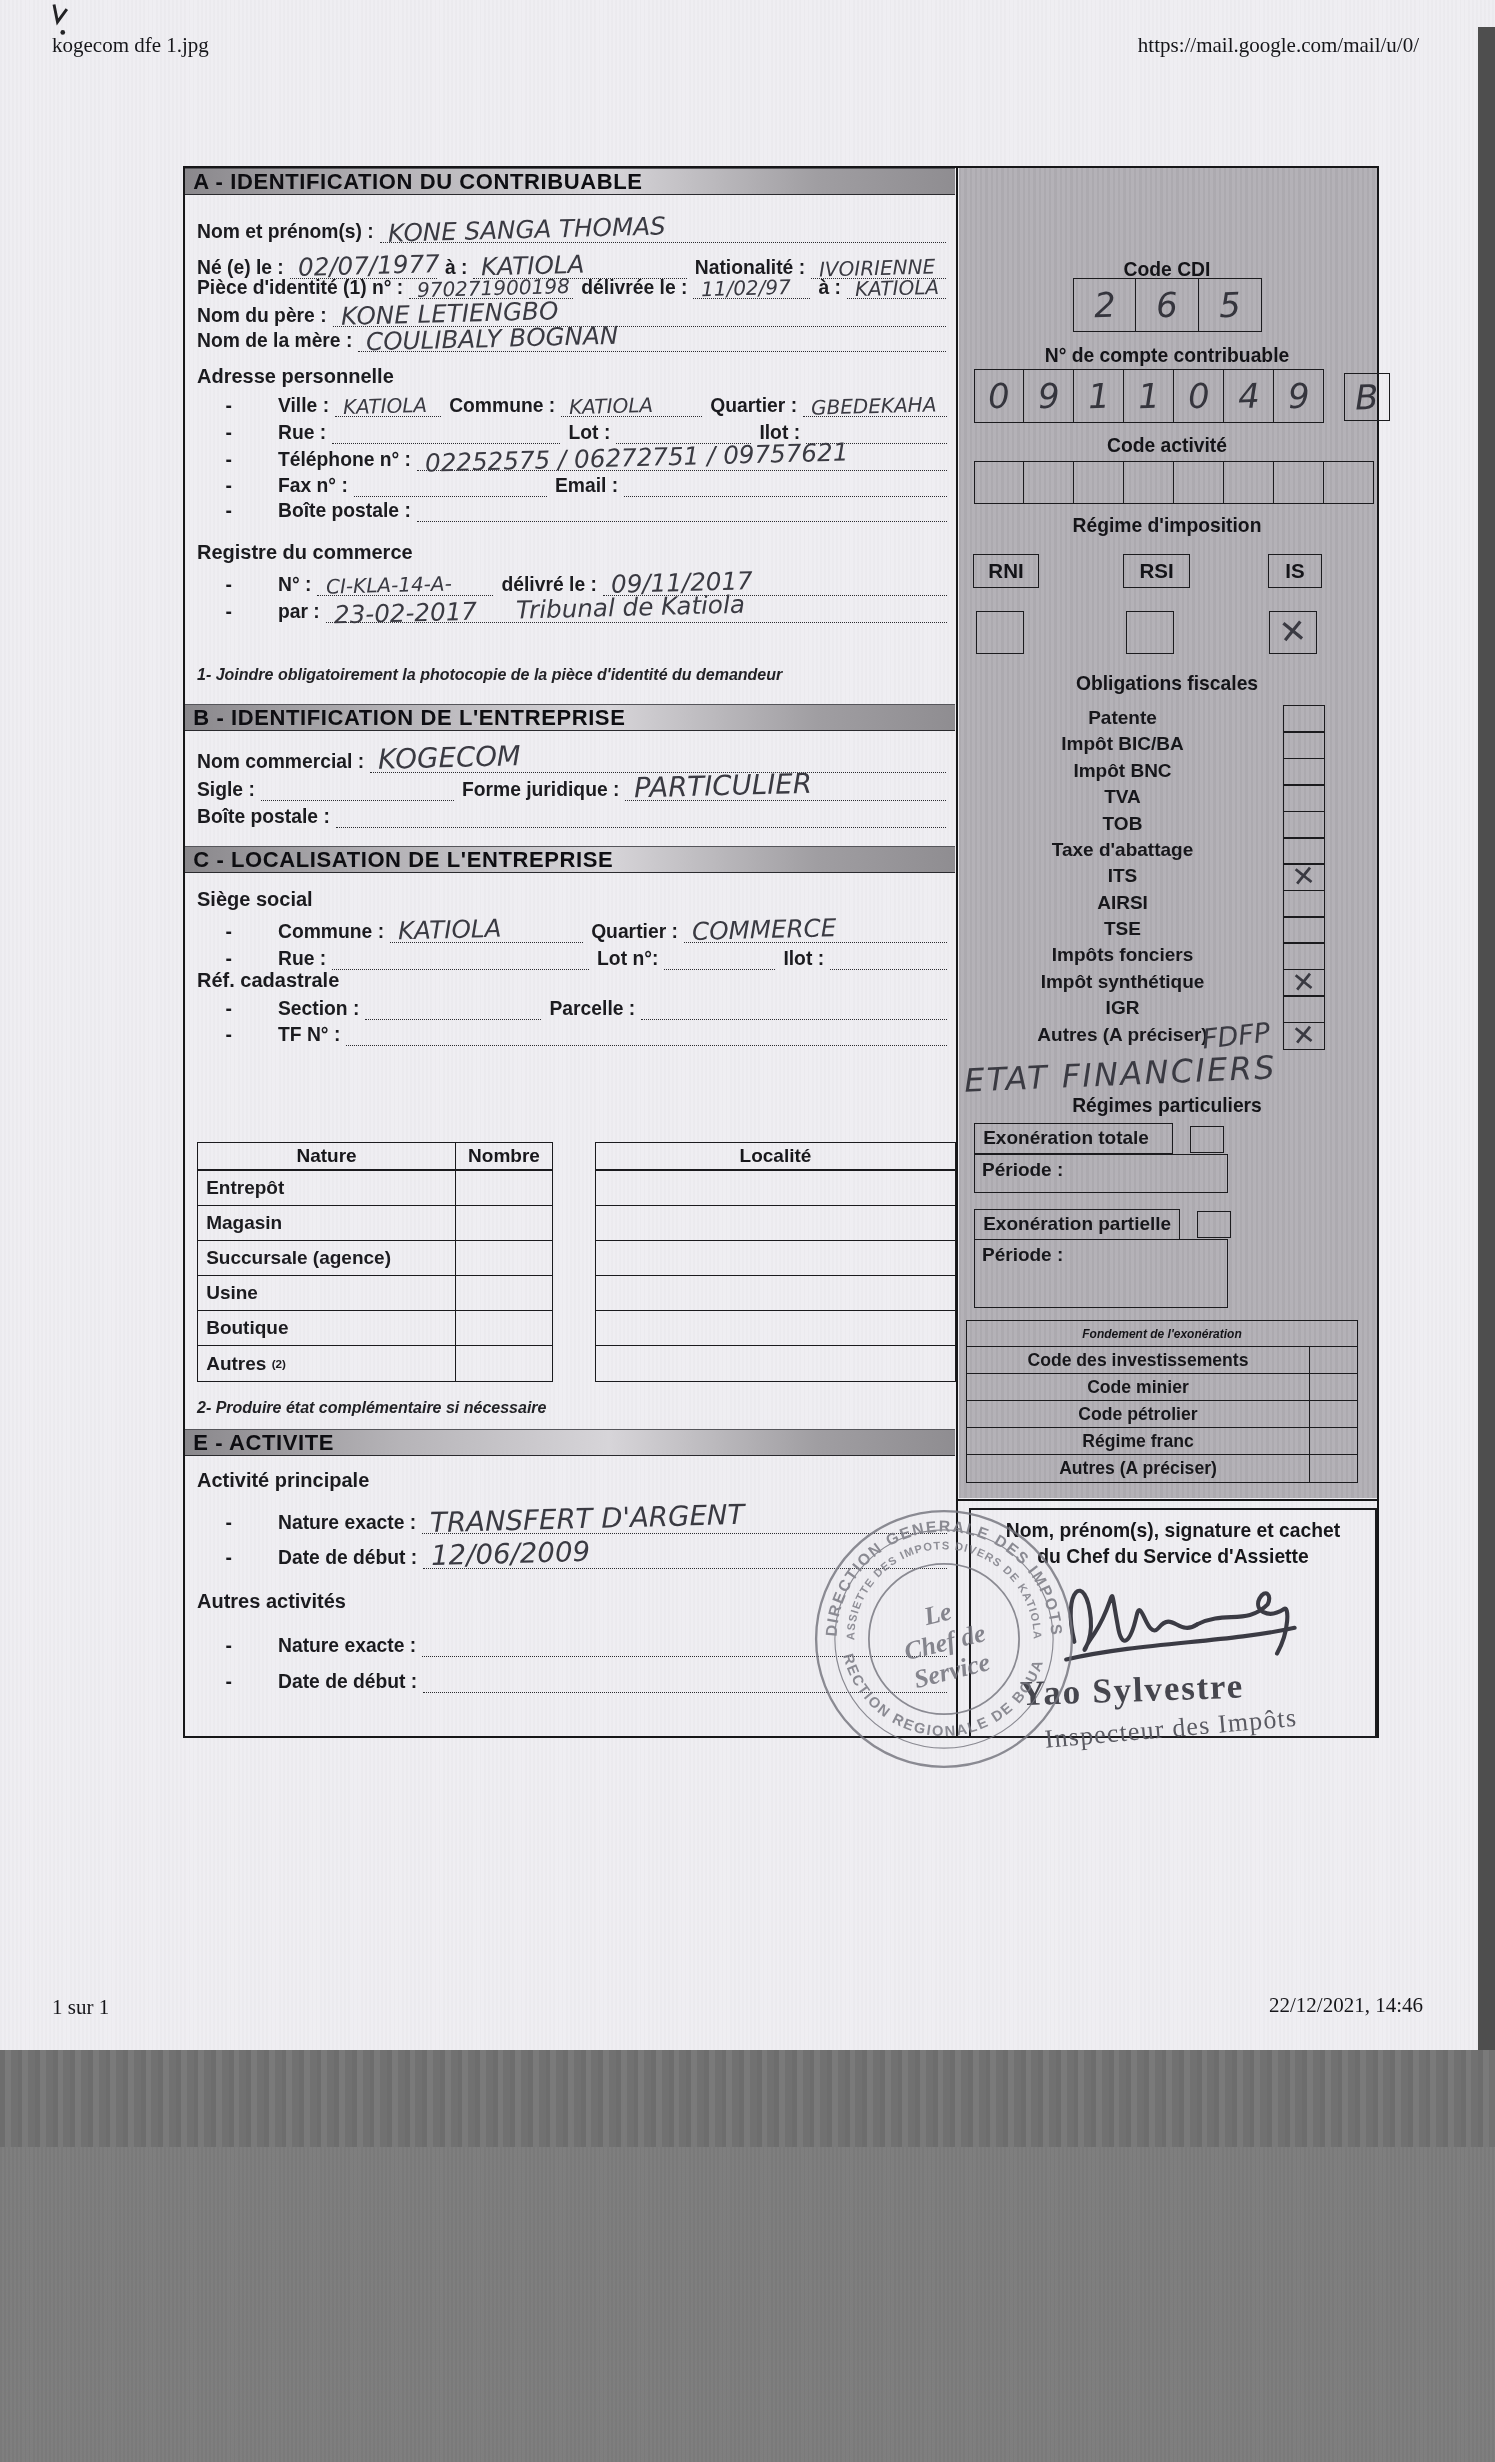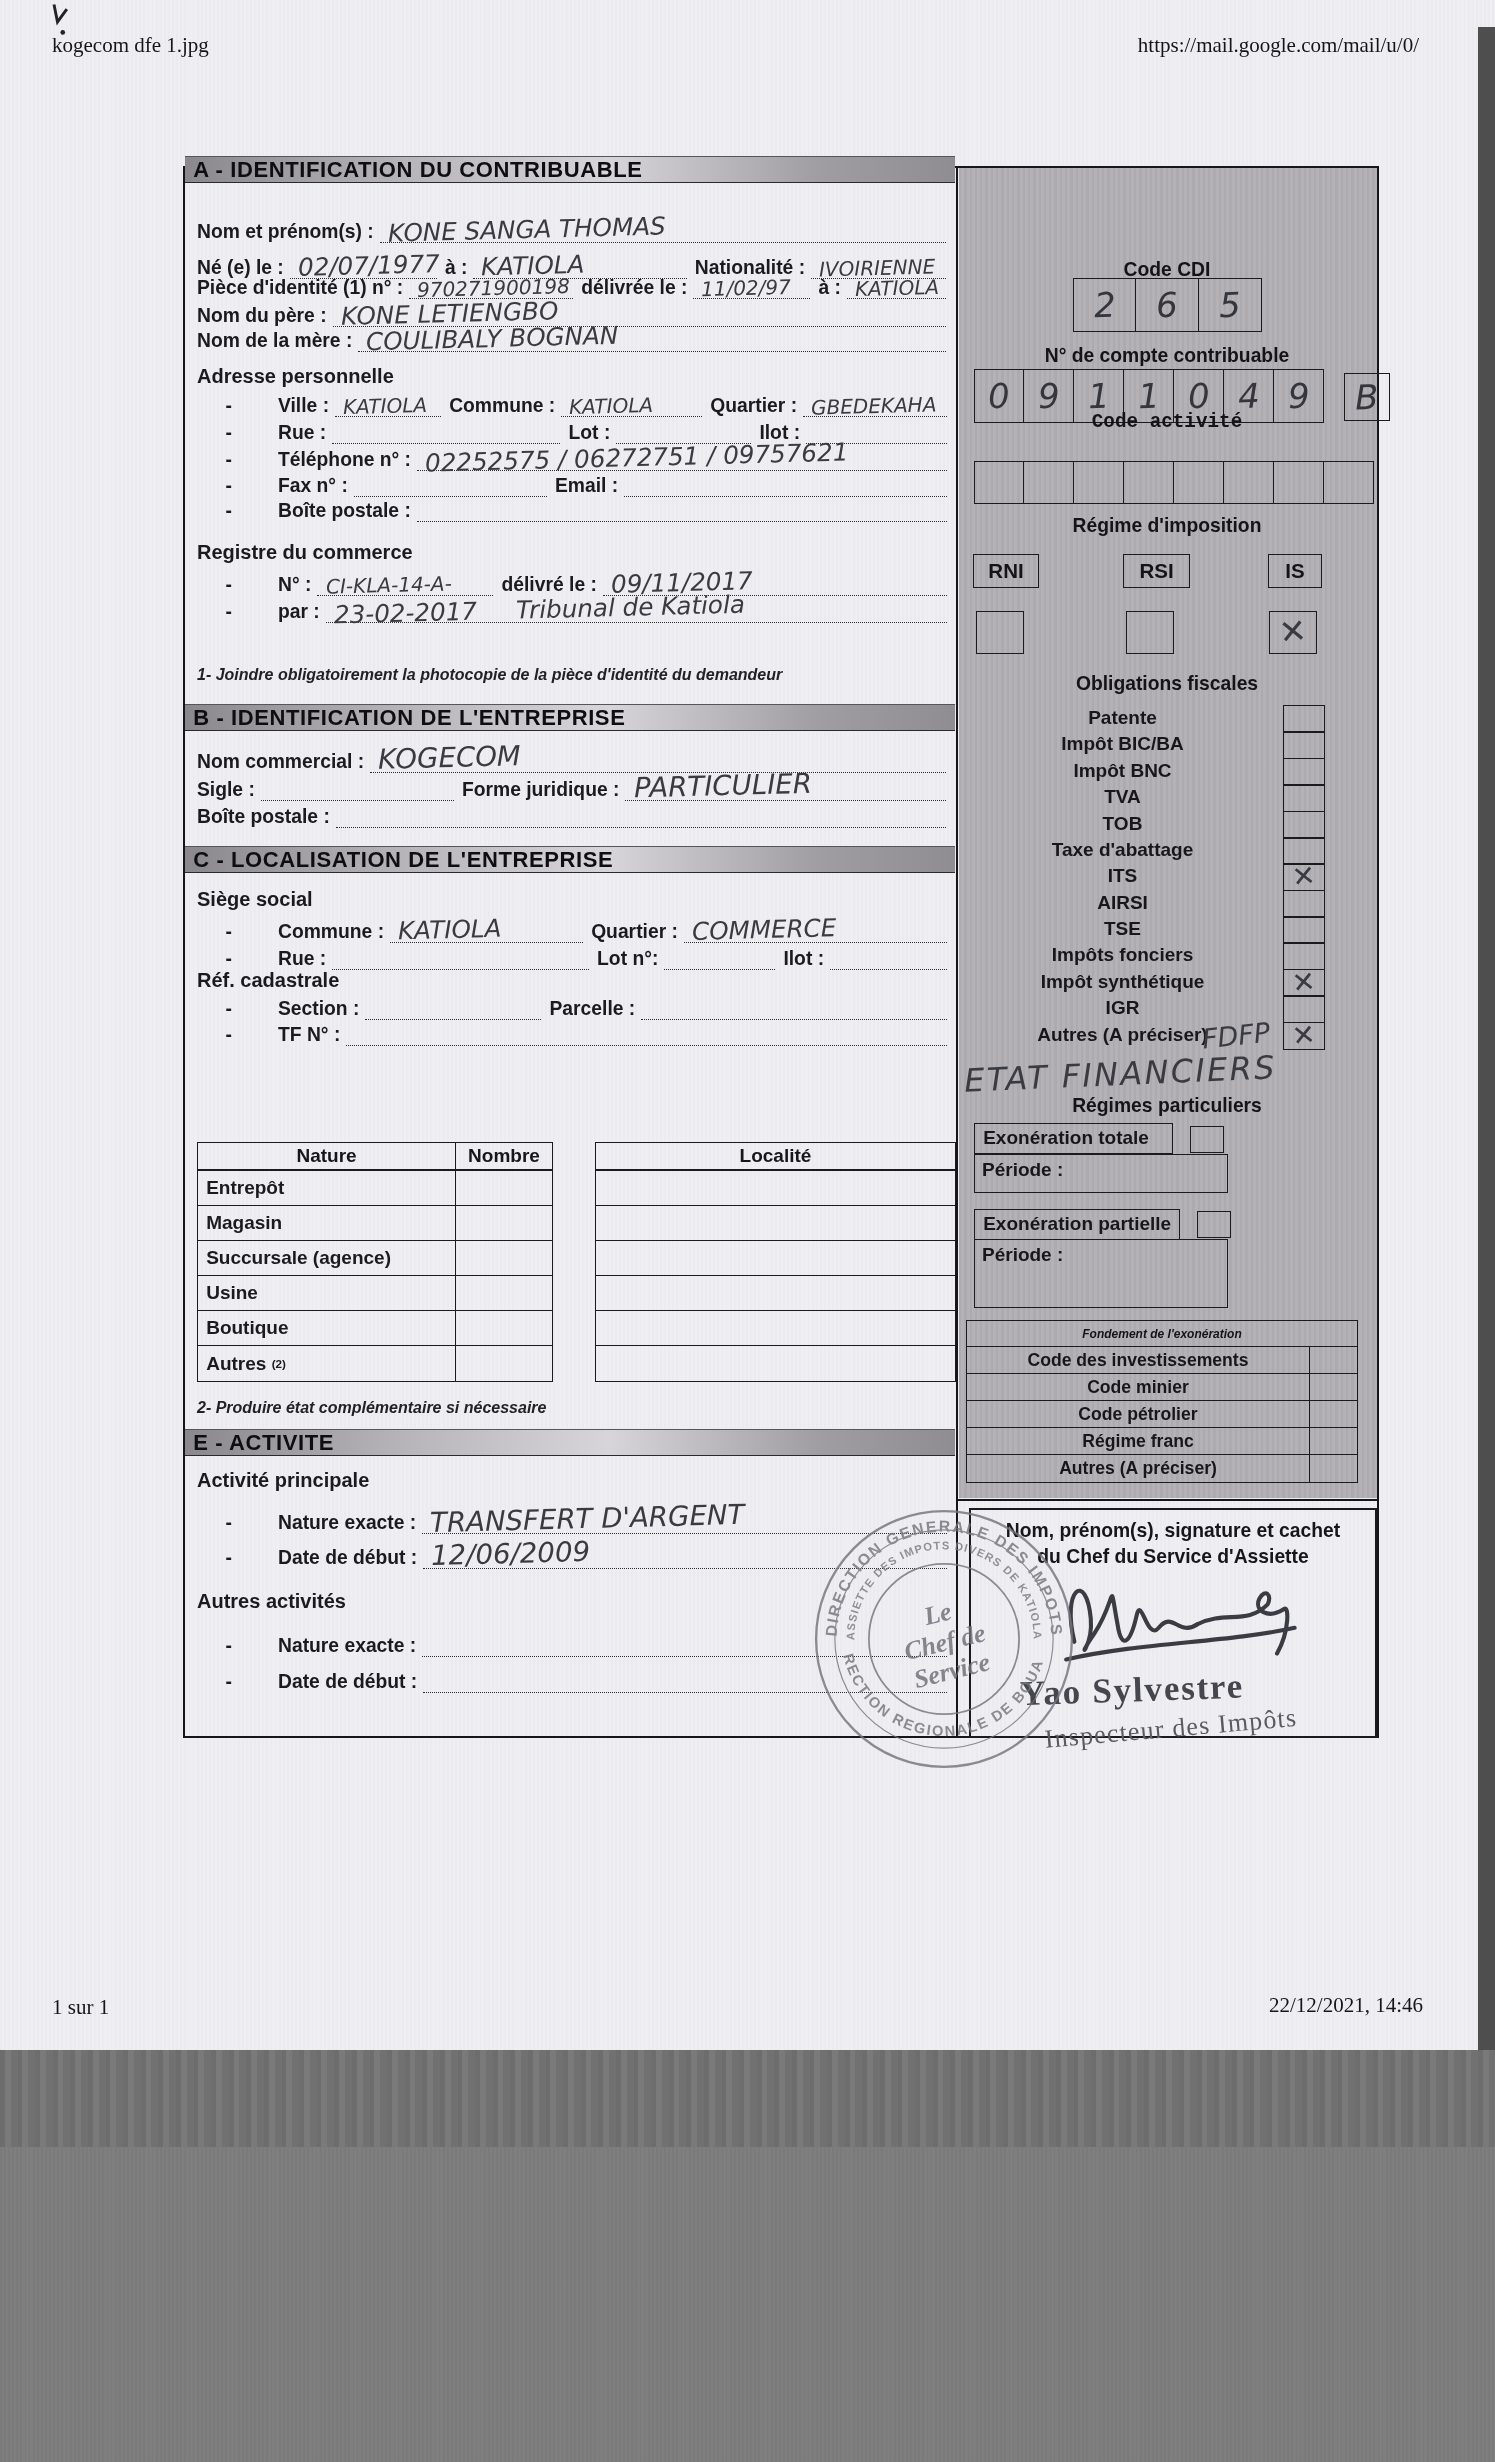--- a/index.html
+++ b/index.html
@@ -122,21 +122,21 @@
     <circle cx="27" cy="52" r="4" fill="#232326"></circle>
   </svg>
   <div class="dark-strip"></div>
   <div class="band-streak"></div>
 
   <div class="form-border"></div>
   <div class="adm-panel"></div>
   <div class="divider"></div>
   <div class="panel-bottom"></div>
 
-  <div class="secbar" style="top:156px;">A - IDENTIFICATION DU CONTRIBUABLE</div>
+  <div class="secbar" style="top:168px;">A - IDENTIFICATION DU CONTRIBUABLE</div>
 
   <div class="row" style="left:197px; top:216px; width:749px;">
     <span class="lab">Nom et prénom(s) :</span>
     <span class="dots grow">
         <span class="hw">KONE SANGA THOMAS</span>
       </span>
   </div>
 
   <div class="row" style="left:197px; top:252px; width:749px;">
     <span class="lab">Né (e) le :</span>
@@ -436,21 +436,21 @@
     <span class="cell" style="width:50px; height:54px;">
         <span class="cell-hw">9</span>
       </span>
   </div>
   <div class="cellrow" style="left:1344px; top:373px;">
     <span class="cell" style="width:46px; height:48px;">
         <span class="cell-hw">B</span>
       </span>
   </div>
 
-  <div class="adm-lab" style="top:411px;font-family:Liberation Mono, monospace;">Code activité</div>
+  <div class="adm-lab" style="top:435px;">Code activité</div>
   <div class="cellrow" style="left:974px; top:461px;">
     <span class="cell" style="width:50px; height:43px;"></span>
     <span class="cell" style="width:50px; height:43px;"></span>
     <span class="cell" style="width:50px; height:43px;"></span>
     <span class="cell" style="width:50px; height:43px;"></span>
     <span class="cell" style="width:50px; height:43px;"></span>
     <span class="cell" style="width:50px; height:43px;"></span>
     <span class="cell" style="width:50px; height:43px;"></span>
     <span class="cell" style="width:50px; height:43px;"></span>
   </div>

